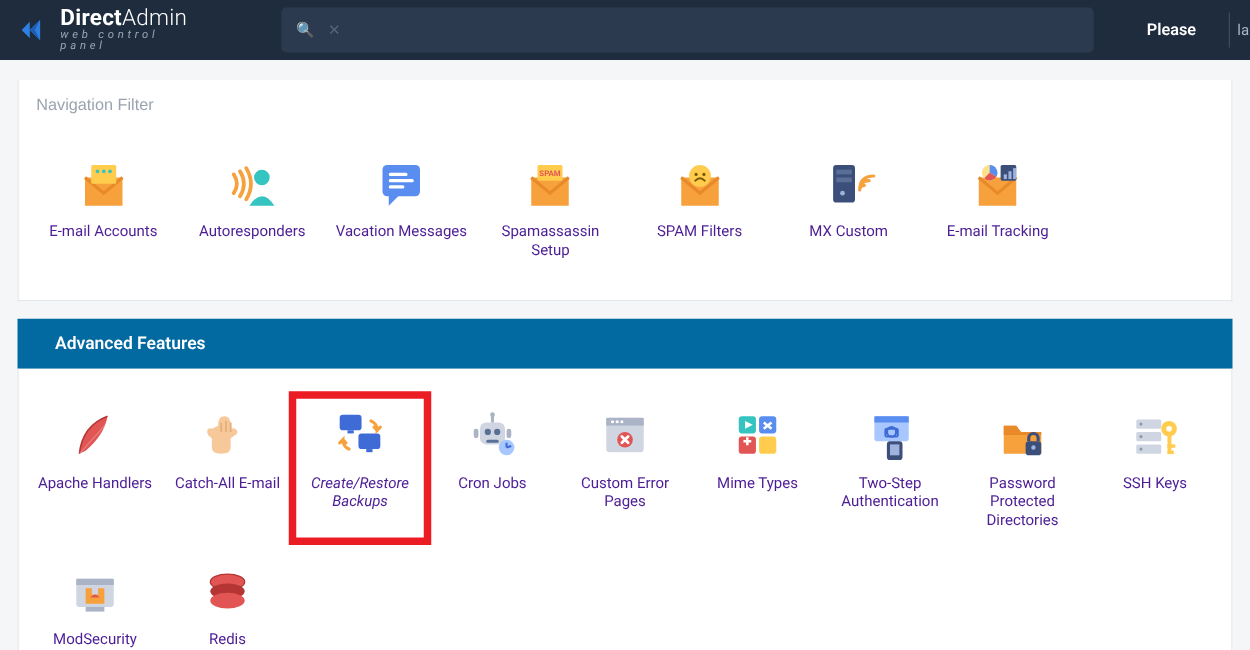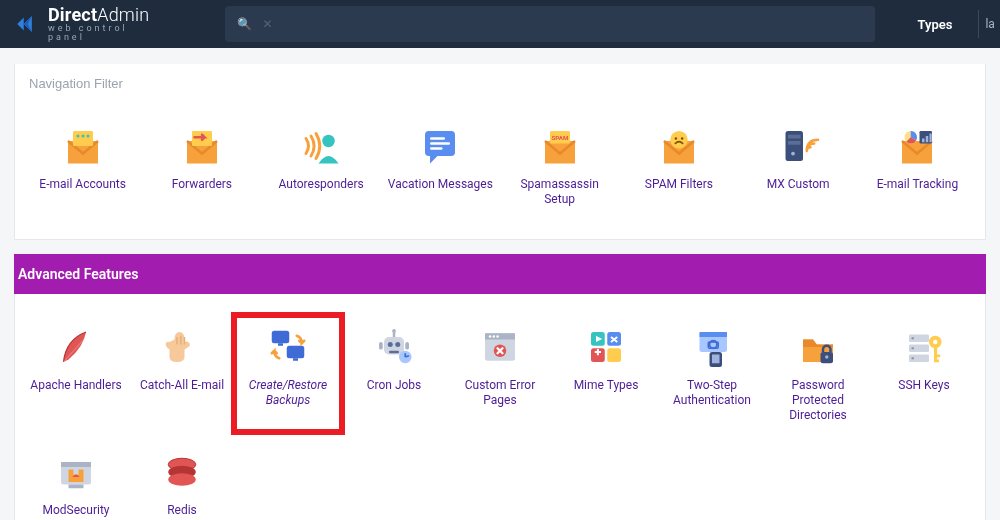--- a/index.html
+++ b/index.html
@@ -17,21 +17,21 @@
     height: 48px;
     display: flex;
     align-items: center;
     padding: 0 14px;
     gap: 16px;
   }
   .logo-wrap { display: flex; align-items: center; gap: 8px; }
   .logo-text { color: #fff; line-height: 1; }
   .logo-text .main { font-size: 18px; font-weight: 700; letter-spacing: .2px; }
   .logo-text .main .thin { font-weight: 300; }
-  .logo-text .sub { font-size: 9px; letter-spacing: 3px; color: #9aa6b5; text-transform: lowercase; }
+  .logo-text .sub { font-size: 9px; letter-spacing: 3px; color: #9aa6b5; text-transform: lowercase; font-style: italic; }
   .search {
     flex: 0 0 650px;
     margin-left: 56px;
     display: flex;
     align-items: center;
     background: #2b3a4e;
     border-radius: 4px;
     height: 36px;
     padding: 0 12px;
     gap: 10px;
@@ -115,25 +115,25 @@
     line-height: 1.25;
     max-width: 108px;
   }
   .item.highlight {
     outline: 6px solid #ec1c24;
     outline-offset: -2px;
     font-style: italic;
   }
 
   .section-bar {
-    background: #a21caf;
+    background: #0369a1;
     color: #fff;
     font-weight: 600;
     font-size: 14px;
-    padding: 12px 4px;
+    padding: 12px 30px;
     margin: 0 14px;
   }
 
   .panel.second {
     margin-top: 0;
     border-top: none;
     padding-top: 16px;
   }
   .panel.second .grid { padding-top: 6px; padding-bottom: 10px; }
 
@@ -318,21 +318,21 @@
       <div class="sub">web control panel</div>
     </div>
   </div>
 
   <div class="search">
     <span class="sicon">🔍</span>
     <span class="clear">✕</span>
   </div>
 
   <div class="hspacer"></div>
-  <div class="domain-btn">Types</div>
+  <div class="domain-btn">Please</div>
   <div class="user-crumb">la</div>
 </div>
 
 <div class="main">
 
   <div class="panel first">
     <div class="nav-filter">
       <input type="text" placeholder="Navigation Filter" style="">
     </div>
     <div class="grid" id="email-grid">
@@ -340,28 +340,20 @@
           <div class="ic">
             <svg width="44" height="40" viewBox="0 0 32 32">
               <use href="#i-envelope"></use>
             </svg>
           </div>
           <div class="lbl">E-mail Accounts</div>
         </div>
         <div class="item">
           <div class="ic">
             <svg width="44" height="40" viewBox="0 0 32 32">
-              <use href="#i-envelope-arrow"></use>
-            </svg>
-          </div>
-          <div class="lbl">Forwarders</div>
-        </div>
-        <div class="item">
-          <div class="ic">
-            <svg width="44" height="40" viewBox="0 0 32 32">
               <use href="#i-waves-user"></use>
             </svg>
           </div>
           <div class="lbl">Autoresponders</div>
         </div>
         <div class="item">
           <div class="ic">
             <svg width="44" height="40" viewBox="0 0 32 32">
               <use href="#i-chat-note"></use>
             </svg>

